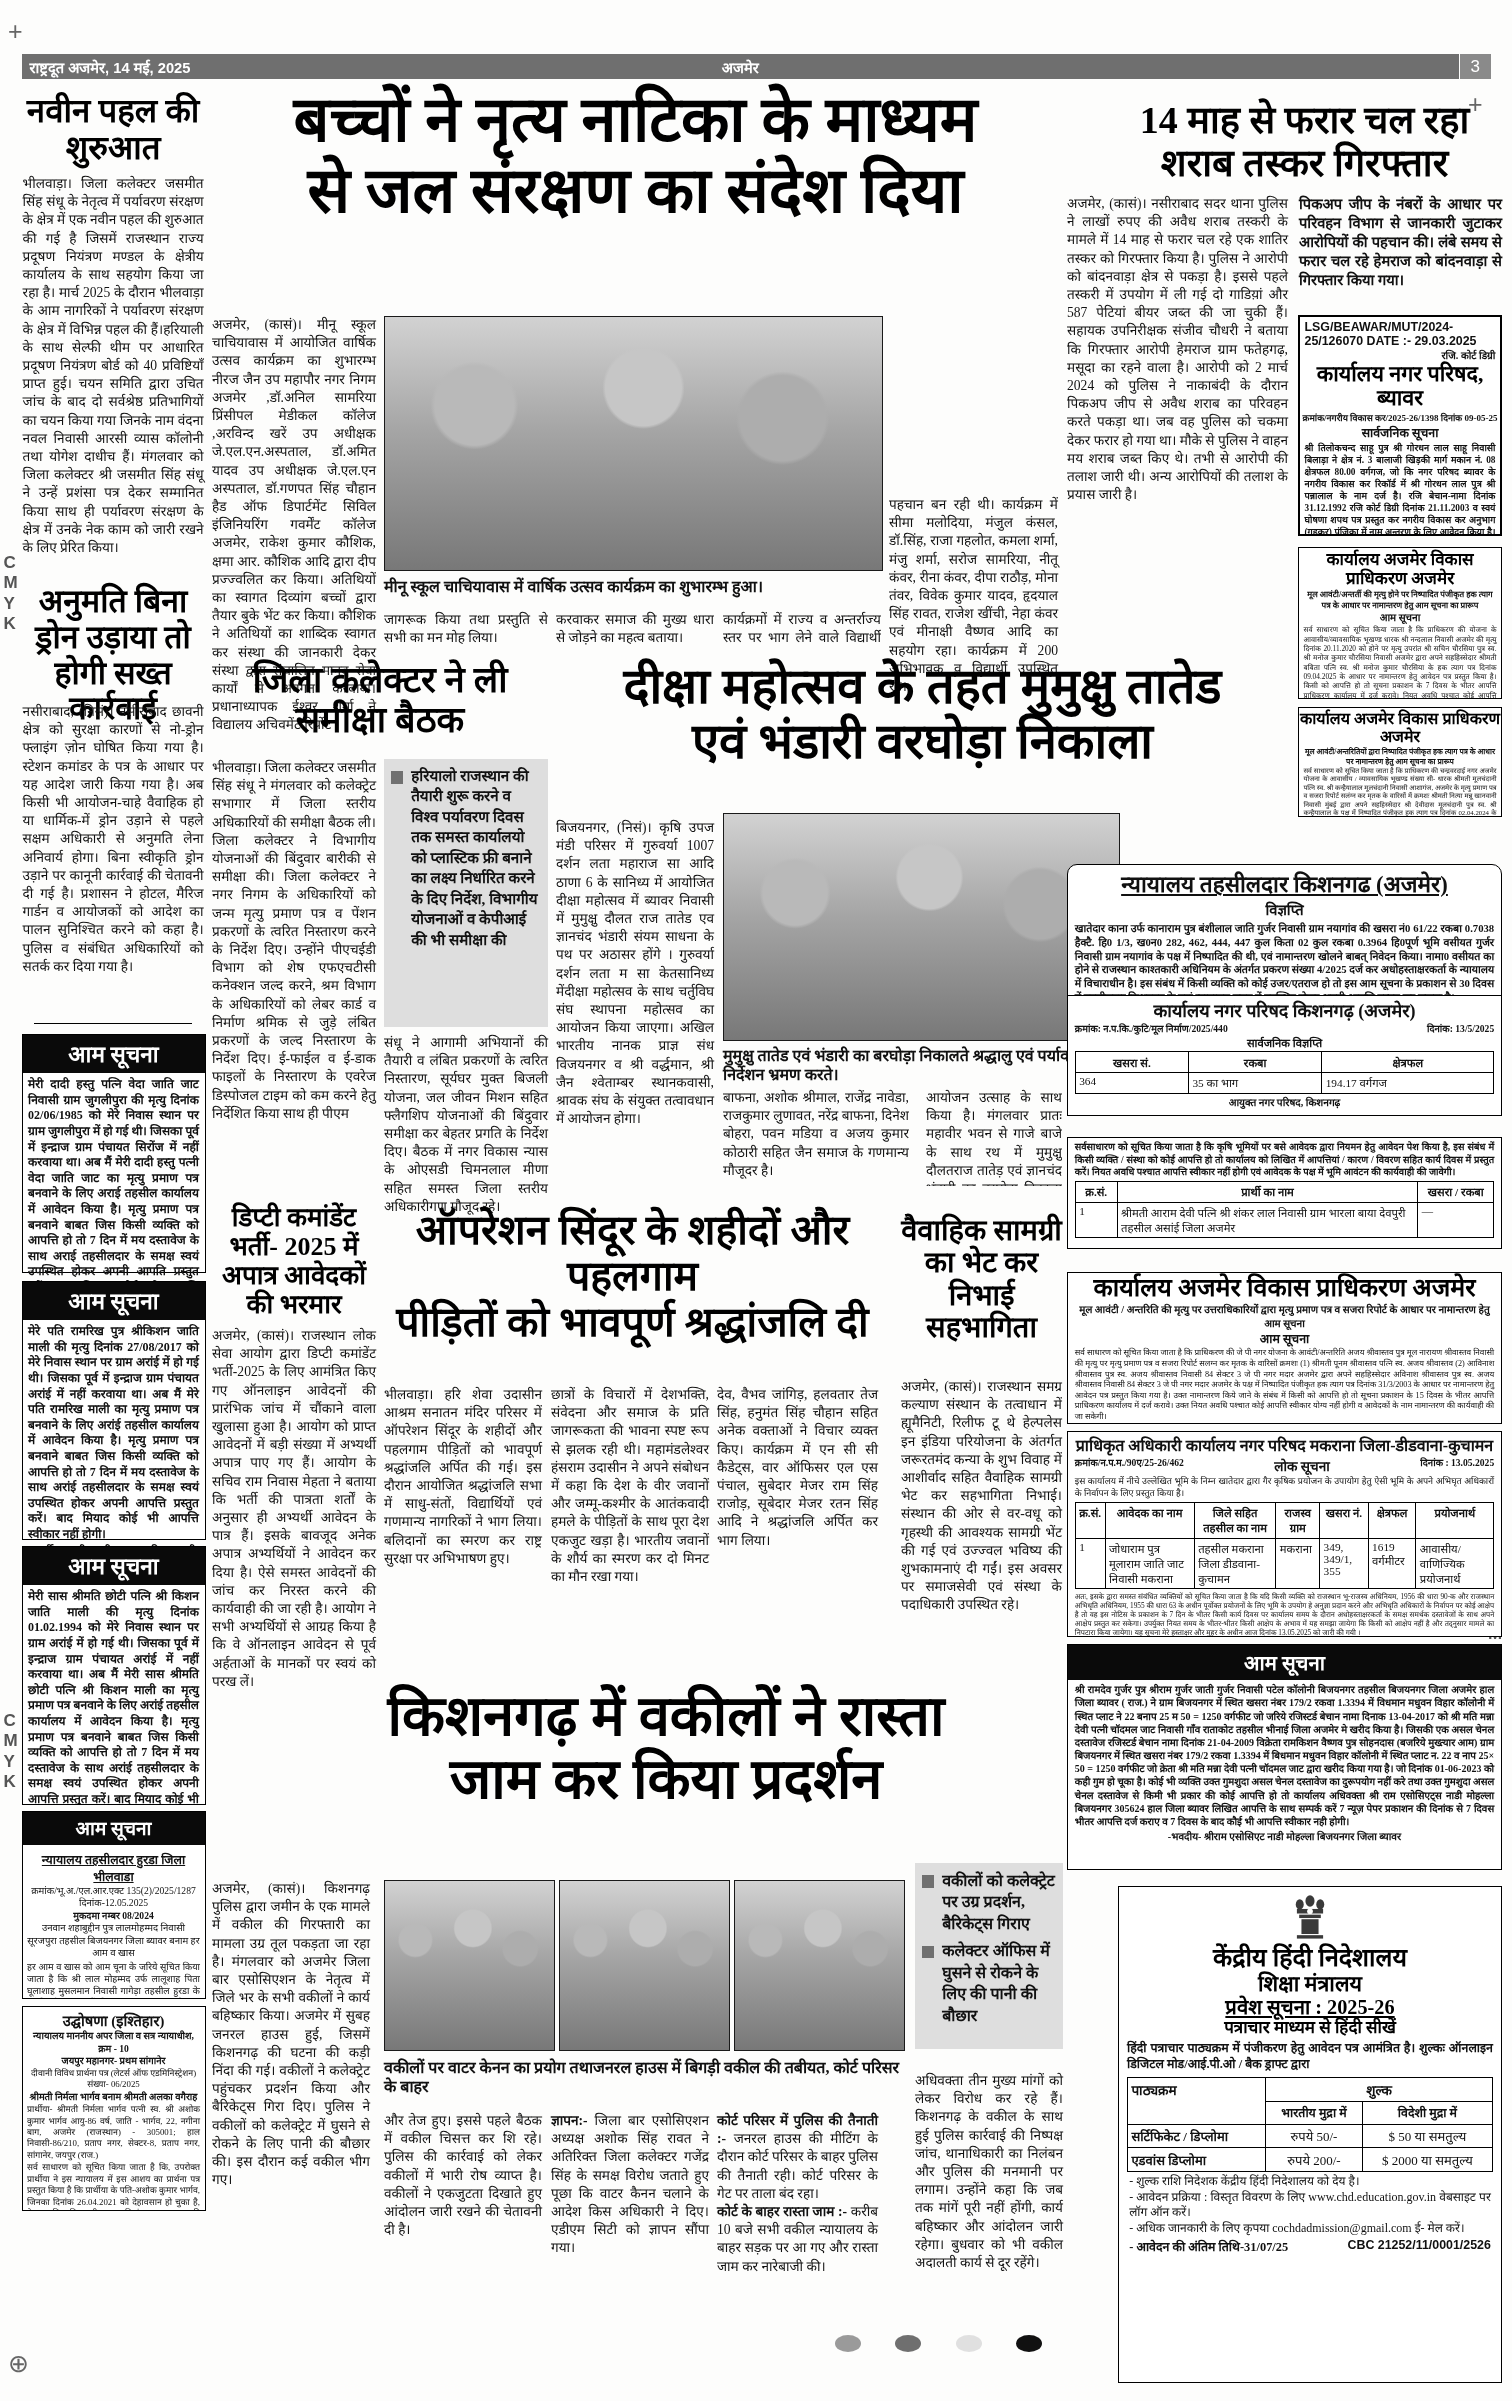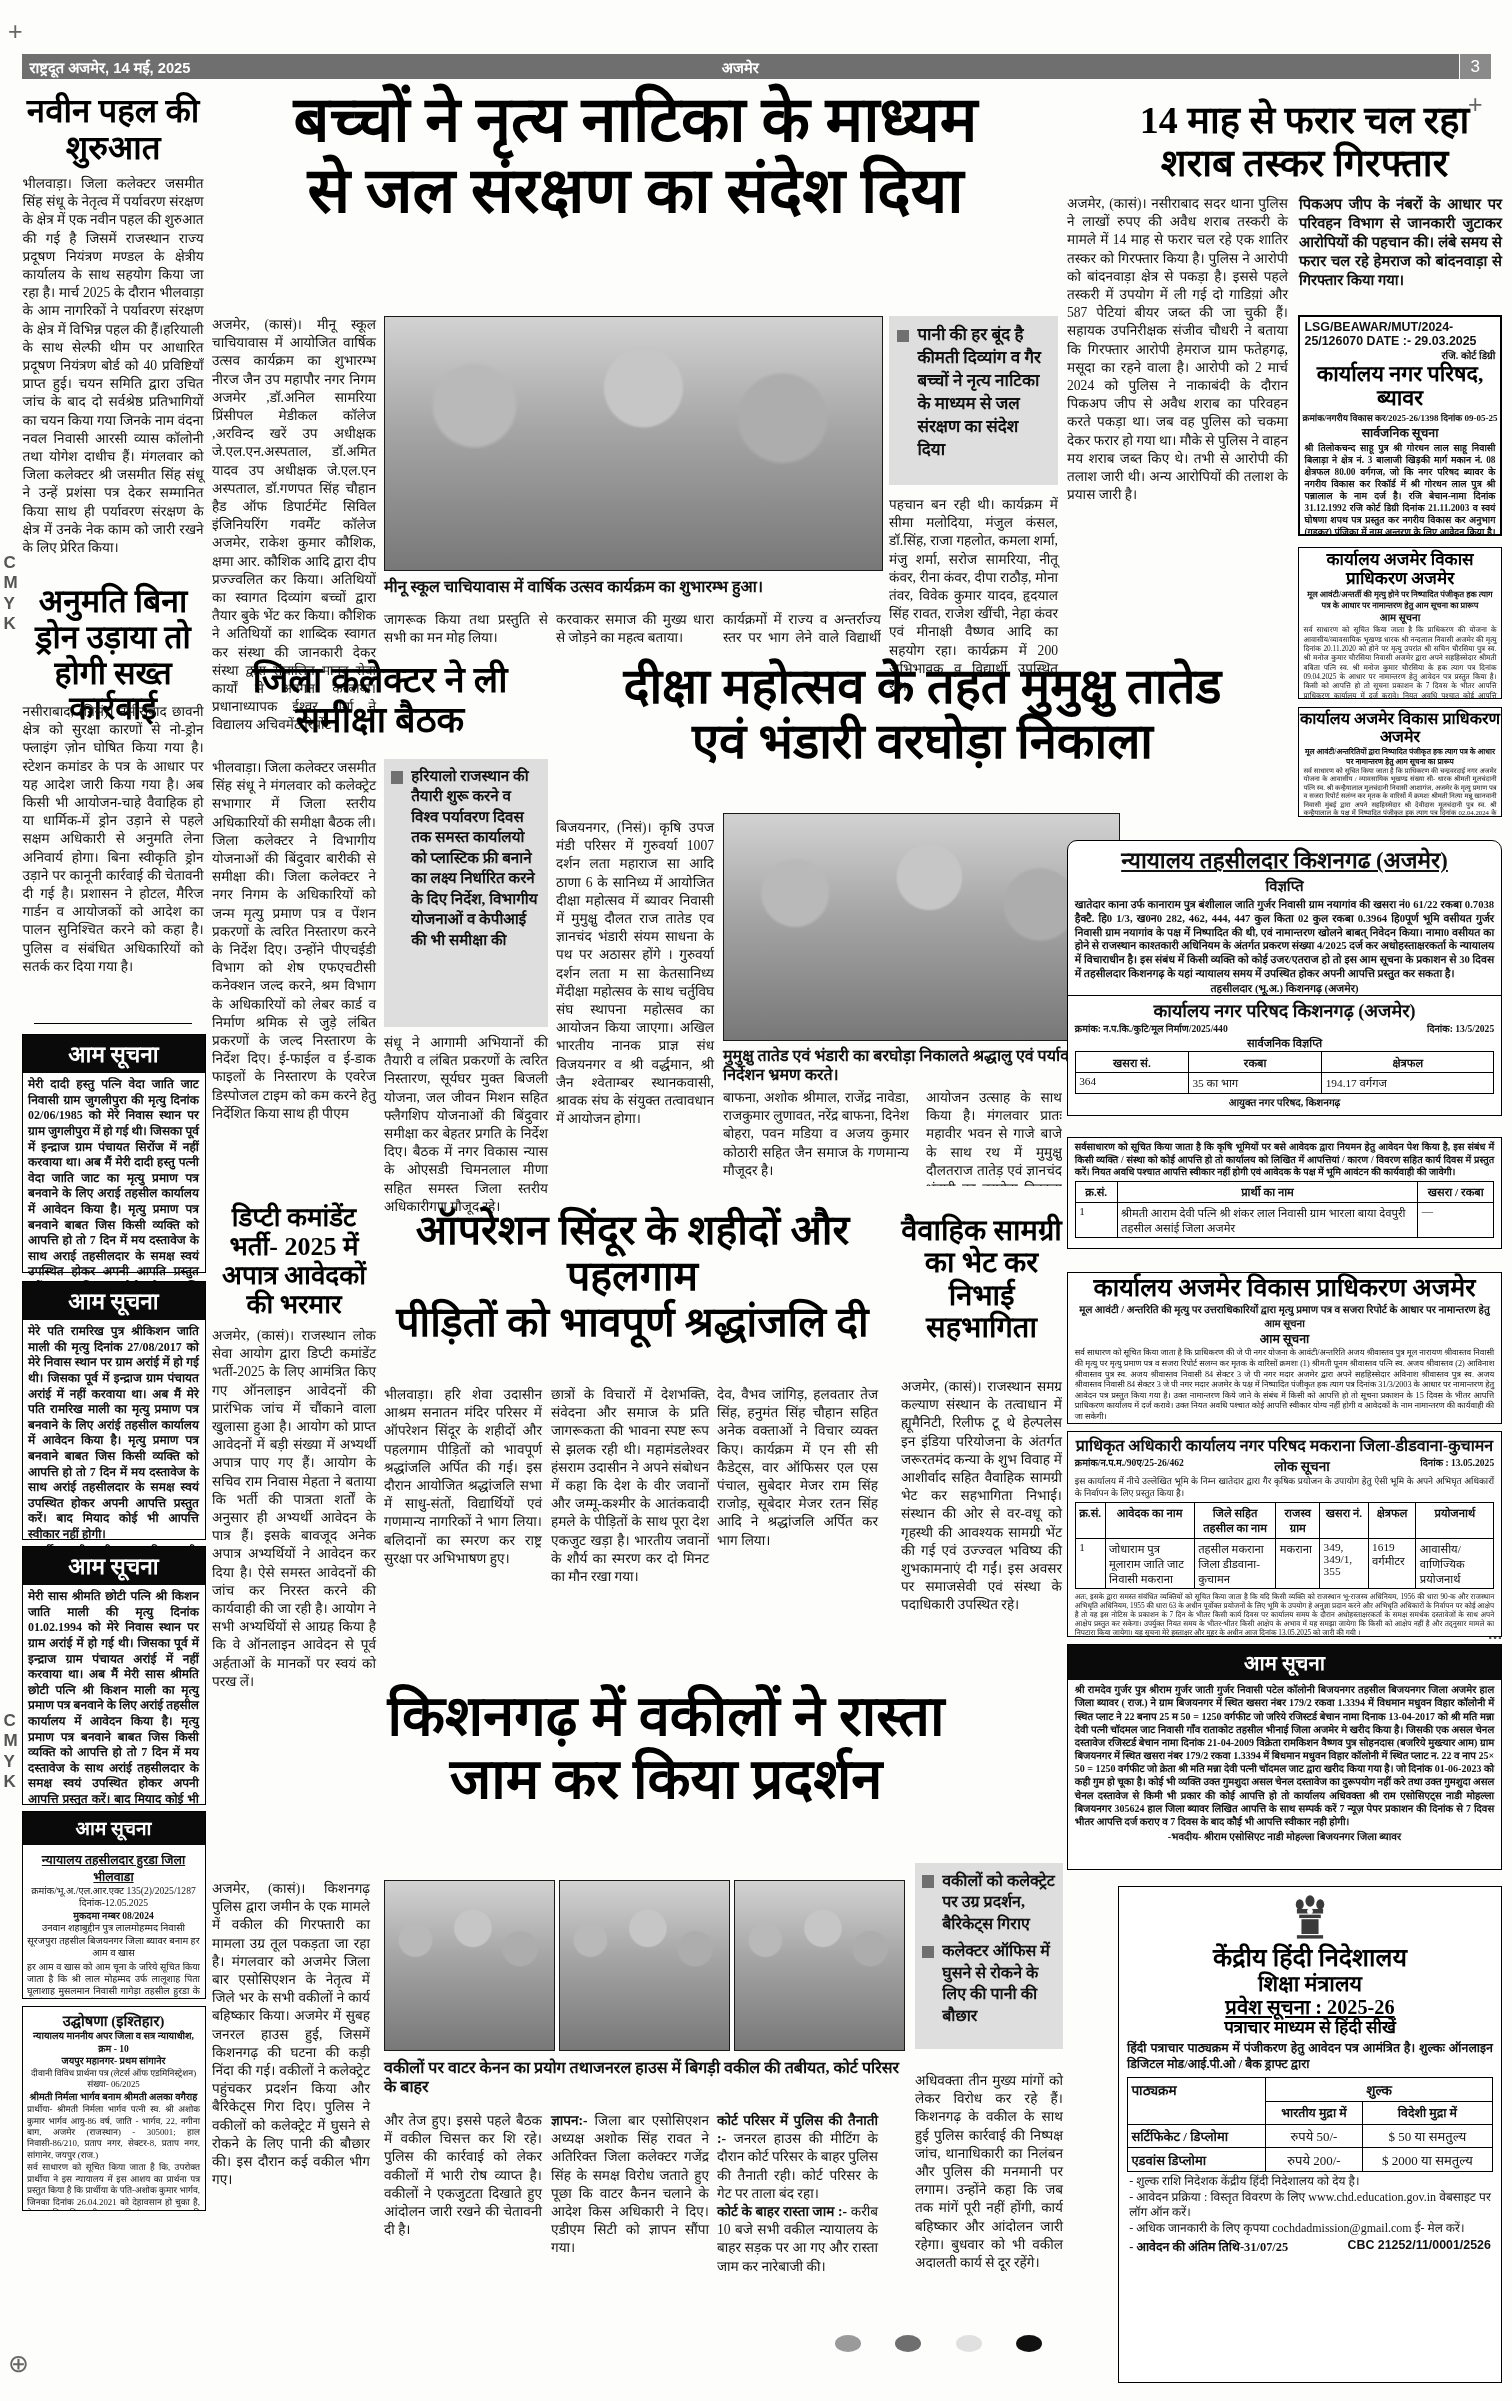--- a/index.html
+++ b/index.html
@@ -116,24 +116,20 @@
     <div class="body-sm" style="padding:1.1px 4.5px 0 4.5px;font-size:8.8px;">सर्व साधारण को सूचित किया जाता है कि, उपरोक्त प्रार्थीया ने इस न्यायालय में इस आशय का प्रार्थना पत्र प्रस्तुत किया है कि प्रार्थीया के पति-अशोक कुमार भार्गव, जिनका दिनांक 26.04.2021 को देहावसान हो चुका है, के द्वारा निष्पादित वसीयतनामा दिनांक 07.04.2001 की रूह से प्रार्थीया को प्राप्त हुई अचल सम्पत्तियों प्लॉट नम्बर 22, क्षेत्रफल 471 वर्गगज, नगीना बाग, अजमेर एवं दुकान नम्बर 22, क्षेत्रफल 28.50 वर्गगज, जेएलएन शॉपिंग कॉम्प्लेक्स अजमेर का उक्त वसीयतनामा दिनांकित 07.04.2001 (एनेक्चर- 1) के आधार पर लेटर्स ऑफ एडमिनिस्ट्रेशन प्रार्थीया के हक में जारी फरमाया जावें। अतः उक्त प्रार्थना-पत्र की स्वीकृति में यदि किसी व्यक्ति को कोई आपत्ती हो तो वह इस न्यायालय में दिनांक 30 माह 05 सन् 2025 को न्यायालय में उपस्थित होकर अपनी आपत्ति प्रमाण सहित प्रस्तुत करें। उक्त दिवस के पश्चात् कोई आपत्ति मान्य नहीं होगी। आज दिनांक 02 माह 05 सन् 2025 को मेरे हस्ताक्षर एवं न्यायालय मुद्रांक से जारी किया गया।</div>
   </div>
 
   <div class="abs headline" style="left:212px;top:85px;width:847px;font-size:63px;">
     <div>बच्चों ने नृत्य नाटिका के माध्यम</div>
     <div>से जल संरक्षण का संदेश दिया</div>
   </div>
   <div class="abs body" style="left:212px;top:316px;width:164px;height:327px;">अजमेर, (कासं)। मीनू स्कूल चाचियावास में आयोजित वार्षिक उत्सव कार्यक्रम का शुभारम्भ नीरज जैन उप महापौर नगर निगम अजमेर ,डॉ.अनिल सामरिया प्रिंसीपल मेडीकल कॉलेज ,अरविन्द खरें उप अधीक्षक जे.एल.एन.अस्पताल, डॉ.अमित यादव उप अधीक्षक जे.एल.एन अस्पताल, डॉ.गणपत सिंह चौहान हैड ऑफ डिपार्टमेंट सिविल इंजिनियरिंग गवर्मेंट कॉलेज अजमेर, राकेश कुमार कौशिक, क्षमा आर. कौशिक आदि द्वारा दीप प्रज्ज्वलित कर किया। अतिथियों का स्वागत दिव्यांग बच्चों द्वारा तैयार बुके भेंट कर किया। कौशिक ने अतिथियों का शाब्दिक स्वागत कर संस्था की जानकारी देकर संस्था द्वारा संचालित मानव सेवा कार्यों से अवगत करवाया। प्रधानाध्यापक ईश्वर शर्मा ने विद्यालय अचिवमेंट रिर्पोट</div>
   <div class="abs photo" style="left:384px;top:316px;width:497px;height:253px;"></div>
   <div class="abs caption" style="left:384px;top:577px;width:497px;">मीनू स्कूल चाचियावास में वार्षिक उत्सव कार्यक्रम का शुभारम्भ हुआ।</div>
-  <div class="abs gray flexrow" style="left:889px;top:316px;width:169px;height:169px;padding:8px;box-sizing:border-box;">
-    <span class="sq"></span>
-    <div class="pull">पानी की हर बूंद है कीमती दिव्यांग व गैर बच्चों ने नृत्य नाटिका के माध्यम से जल संरक्षण का संदेश दिया</div>
-  </div>
   <div class="abs body" style="left:889px;top:496px;width:169px;height:148px;">पहचान बन रही थी। कार्यक्रम में सीमा मलोदिया, मंजुल कंसल, डॉ.सिंह, राजा गहलोत, कमला शर्मा, मंजु शर्मा, सरोज सामरिया, नीतू कंवर, रीना कंवर, दीपा राठौड़, मोना तंवर, विवेक कुमार यादव, हृदयाल सिंह रावत, राजेश खींची, नेहा कंवर एवं मीनाक्षी वैष्णव आदि का सहयोग रहा। कार्यक्रम में 200 अभिभावक व विद्यार्थी उपस्थित रहे।</div>
   <div class="abs body" style="left:384px;top:611px;width:164px;height:35px;overflow:hidden;">जागरूक किया तथा प्रस्तुति से सभी का मन मोह लिया।</div>
   <div class="abs body" style="left:556px;top:611px;width:158px;height:35px;overflow:hidden;">करवाकर समाज की मुख्य धारा से जोड़ने का महत्व बताया।</div>
   <div class="abs body" style="left:723px;top:611px;width:158px;height:35px;overflow:hidden;">कार्यक्रमों में राज्य व अन्तर्राज्य स्तर पर भाग लेने वाले विद्यार्थी सम्मानित हुए।</div>
 
   <div class="abs headline" style="left:1107px;top:99px;width:395px;font-size:38px;">
     <div>14 माह से फरार चल रहा</div>
     <div>शराब तस्कर गिरफ्तार</div>
   </div>
   <div class="abs body" style="left:1067px;top:195px;width:221px;height:449px;">अजमेर, (कासं)। नसीराबाद सदर थाना पुलिस ने लाखों रुपए की अवैध शराब तस्करी के मामले में 14 माह से फरार चल रहे एक शातिर तस्कर को गिरफ्तार किया है। पुलिस ने आरोपी को बांदनवाड़ा क्षेत्र से पकड़ा है। इससे पहले तस्करी में उपयोग में ली गई दो गाडिय़ां और 587 पेटियां बीयर जब्त की जा चुकी हैं। सहायक उपनिरीक्षक संजीव चौधरी ने बताया कि गिरफ्तार आरोपी हेमराज ग्राम फतेहगढ़, मसूदा का रहने वाला है। आरोपी को 2 मार्च 2024 को पुलिस ने नाकाबंदी के दौरान पिकअप जीप से अवैध शराब का परिवहन करते पकड़ा था। जब वह पुलिस को चकमा देकर फरार हो गया था। मौके से पुलिस ने वाहन मय शराब जब्त किए थे। तभी से आरोपी की तलाश जारी थी। अन्य आरोपियों की तलाश के प्रयास जारी है।</div>
@@ -225,21 +221,21 @@
 
   </div>
 
   <div class="abs nbox" style="left:1298px;top:707px;width:204px;height:110px;box-sizing:border-box;overflow:hidden;">
     <div class="headline" style="font-size:16px;padding-top:1.7px;">कार्यालय अजमेर विकास प्राधिकरण अजमेर</div>
     <div style="font-size:7.6px;font-weight:bold;text-align:center;padding:0 3.4px;">मूल आवंटी/अन्तरितियों द्वारा निष्पादित पंजीकृत हक त्याग पत्र के आधार पर नामान्तरण हेतु आम सूचना का प्रारूप</div>
     <div class="body-sm" style="padding:1.1px 4.5px 0 4.5px;font-size:6.8px;line-height:1.26;">सर्व साधारण को सूचित किया जाता है कि प्राधिकरण की चन्द्रवरदाई नगर अजमेर योजना के आवासीय / व्यावसायिक भूखण्ड संख्या सी- धारक श्रीमती मूलचंदानी पत्नि स्व. श्री कन्हैयालाल मूलचंदानी निवासी आशागंज, अजमेर के मृत्यु प्रमाण पत्र व सजरा रिपोर्ट सलंग्न कर मृतक के वारिसों में क्रमशः श्रीमती नित्या मन्नू खानवानी निवासी मुंबई द्वारा अपने सहहिस्सेदार श्री देवीदास मूलचंदानी पुत्र स्व. श्री कन्हैयालाल के पक्ष में निष्पादित पंजीकृत हक त्याग पत्र दिनांक 02.04.2024 के आधार पर नामान्तरण हेतु आवेदन किया है। किसी को आपत्ति हो तो सूचना प्रकाशन के 15 दिवस के भीतर आपत्ति दर्ज करावे। नियत अवधि पश्चात आपत्ति स्वीकार योग्य नहीं होगी व आवेदकों के नाम नामान्तरण की कार्यवाही की जावेगी।</div>
 
   </div>
 
-  <div class="abs nbox" style="left:1067px;top:840px;width:435px;height:164px;box-sizing:border-box;overflow:hidden;border-radius:10px;">
+  <div class="abs nbox" style="left:1067px;top:864px;width:435px;height:164px;box-sizing:border-box;overflow:hidden;border-radius:10px;">
     <div class="ntitle" style="font-size:22.6px;padding-top:3.4px;">न्यायालय तहसीलदार किशनगढ (अजमेर)</div>
     <div class="ntitle" style="font-size:14.7px;text-decoration:none;">विज्ञप्ति</div>
     <div class="body-sm" style="padding:2.3px 6.8px 0 6.8px;font-size:10.7px;font-weight:bold;">खातेदार काना उर्फ कानाराम पुत्र बंशीलाल जाति गुर्जर निवासी ग्राम नयागांव की खसरा नं0 61/22 रकबा 0.7038 हैक्टै. हि0 1/3, ख0न0 282, 462, 444, 447 कुल किता 02 कुल रकबा 0.3964 हि0पूर्ण भूमि वसीयत गुर्जर निवासी ग्राम नयागांव के पक्ष में निष्पादित की थी, एवं नामान्तरण खोलने बाबत् निवेदन किया। नामा0 वसीयत का होने से राजस्थान काश्तकारी अधिनियम के अंतर्गत प्रकरण संख्या 4/2025 दर्ज कर अधोहस्ताक्षरकर्ता के न्यायालय में विचाराधीन है। इस संबंध में किसी व्यक्ति को कोई उजर/एतराज हो तो इस आम सूचना के प्रकाशन से 30 दिवस में तहसीलदार किशनगढ़ के यहां न्यायालय समय में उपस्थित होकर अपनी आपत्ति प्रस्तुत कर सकता है।</div>
     <div class="sign" style="font-size:10.7px;padding:0 8px;">तहसीलदार (भू.अ.) किशनगढ़ (अजमेर)</div>
   </div>
 
   <div class="abs nbox" style="left:1067px;top:995px;width:435px;height:121px;box-sizing:border-box;overflow:hidden;">
     <div class="ntitle" style="font-size:18px;padding-top:2.3px;text-decoration:none;">कार्यालय नगर परिषद किशनगढ़ (अजमेर)</div>
     <div style="display:flex;justify-content:space-between;padding:0 6.8px;font-size:9.6px;font-weight:bold;">
       <span>क्रमांक: न.प.कि./कुटि/मूल निर्माण/2025/440</span>

